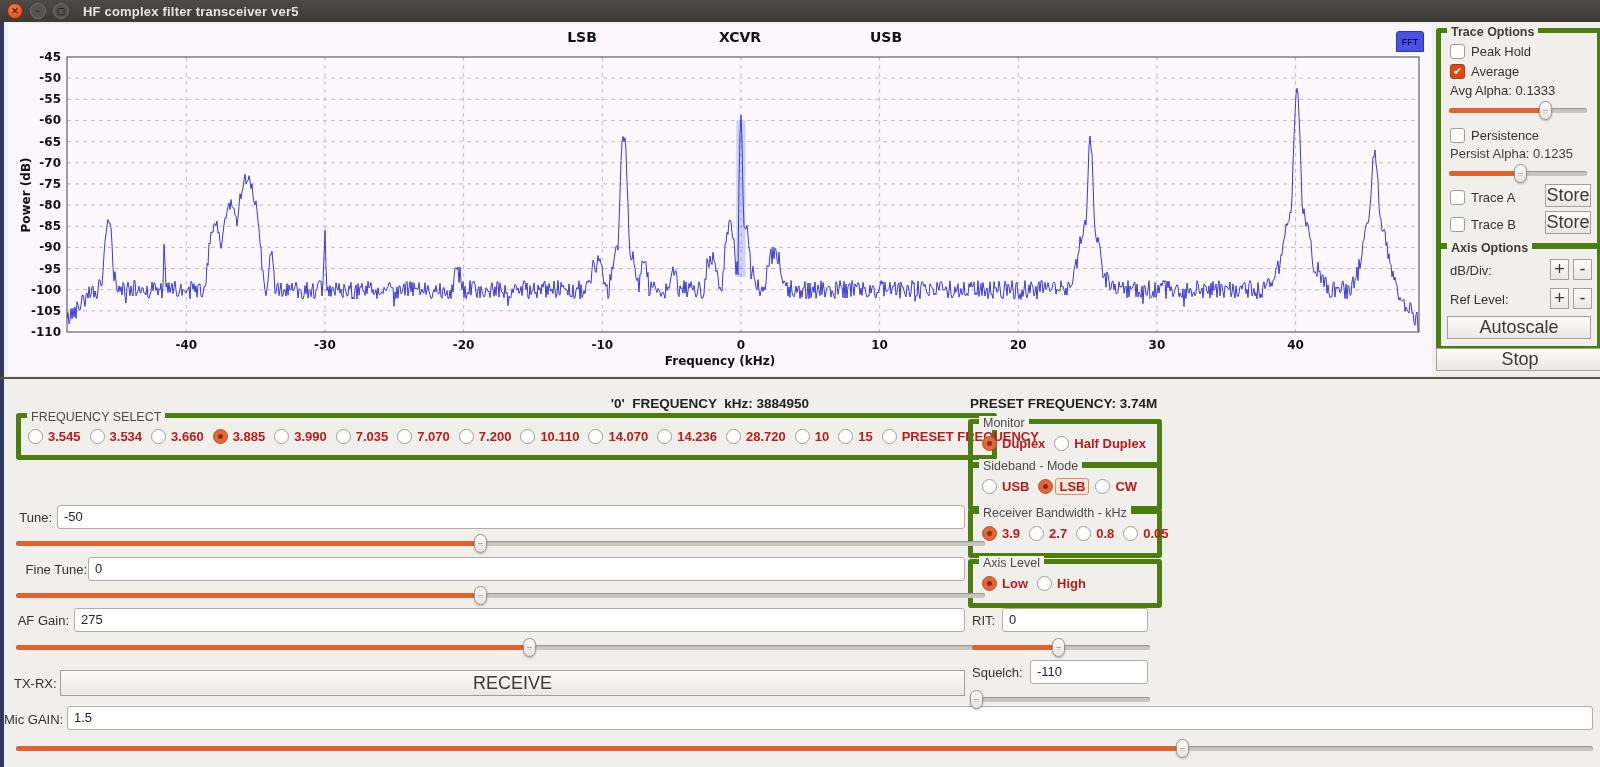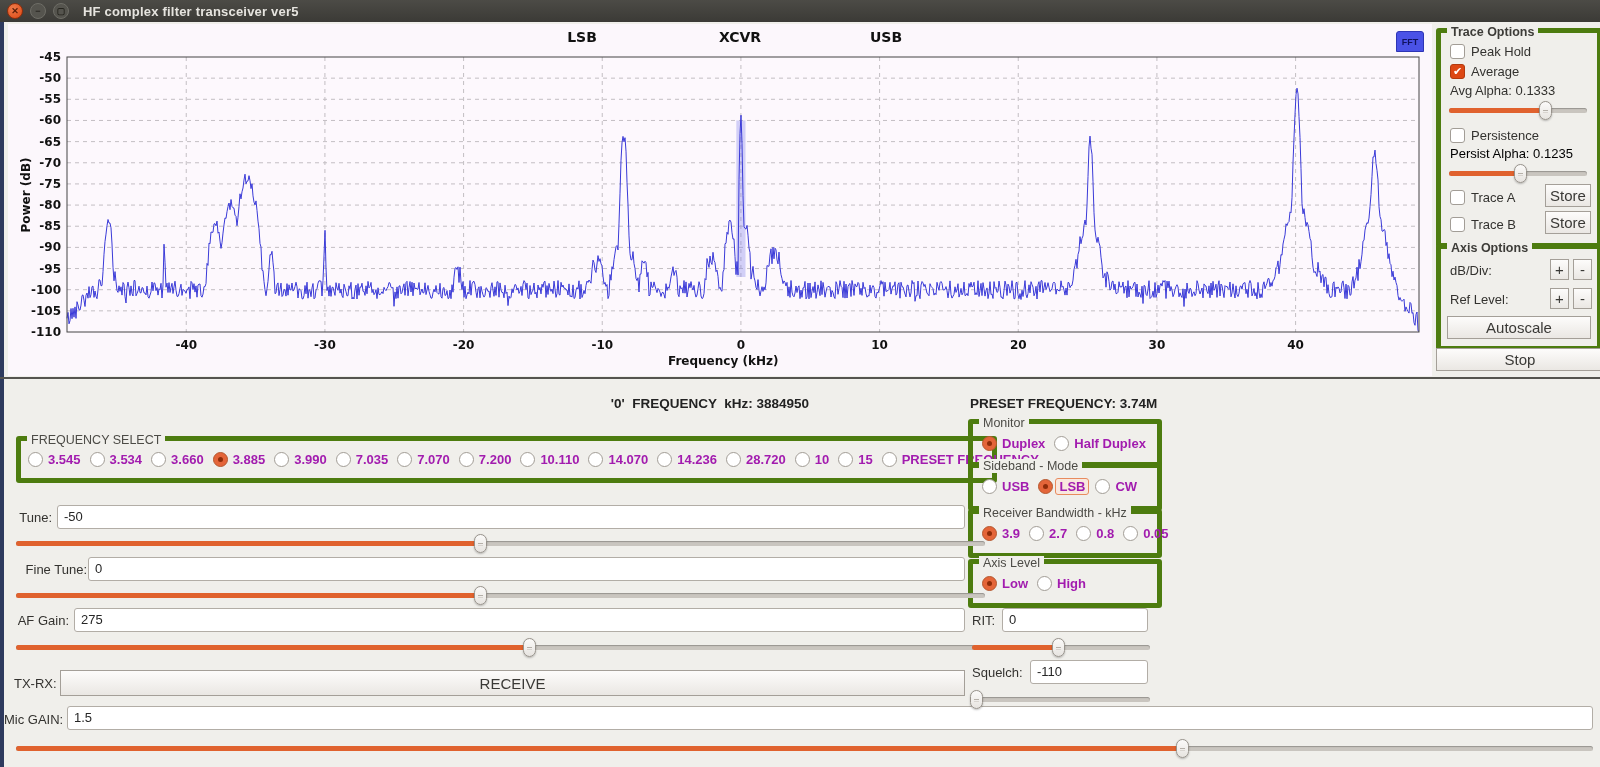--- a/index.html
+++ b/index.html
@@ -20,57 +20,57 @@
   
   .plotwidget{position:absolute;left:8px;top:24px;width:1424px;height:352px;background:#fcf7fc;}
   .plot-toplabel{position:absolute;top:5px;width:80px;text-align:center;font-weight:bold;
     font-size:14px;color:#111;font-family:"DejaVu Sans",sans-serif;}
   .ffttab{position:absolute;top:7px;left:1388px;width:26px;height:19px;background:#4a52e6;
     border:1px solid #2e35b5;border-radius:3px 3px 0 0;color:#10125e;font-weight:bold;
     font-size:9px;display:flex;align-items:center;justify-content:center;}
   .axislabel{position:absolute;font-family:"DejaVu Sans",sans-serif;font-weight:bold;
     font-size:12px;color:#111;}
   .ylab{left:-62px;top:164px;transform:rotate(-90deg);width:160px;text-align:center;}
-  .xlab{left:660px;top:330px;width:200px;}
+  .xlab{left:612px;top:330px;width:200px;text-align:center;}
   .divider{position:absolute;left:0;top:377px;width:1600px;height:2px;background:#55544f;}
   
   .group{position:absolute;border:5px solid #4d7c0f;border-radius:3px;}
   .gtitle{position:absolute;top:-8px;left:6px;background:#f0efeb;padding:0 4px;
     font-size:12.5px;color:#4c4b46;white-space:nowrap;}
   .gtitle.bold{font-weight:bold;color:#3d3c38;}
   .cbrow{position:absolute;left:9px;display:flex;align-items:center;gap:6px;height:16px;}
   .cb{position:relative;width:15px;height:15px;box-sizing:border-box;border-radius:3px;
     background:#fff;border:1px solid #a29d96;flex:0 0 auto;}
   .cb.on{background:#dd4814;border-color:#b23a0e;}
   .cb.on::after{content:"✔";position:absolute;left:2px;top:0px;color:#fff;font-size:11px;line-height:13px;}
   .cblabel{font-size:13px;color:#33322f;white-space:nowrap;}
   .ptext{position:absolute;left:9px;font-size:13px;color:#33322f;white-space:nowrap;}
-  .ptext.dim{color:#000000;}
+  .ptext.dim{color:#404040;}
   .btn{position:absolute;box-sizing:border-box;background:linear-gradient(180deg,#fdfcfb,#eae7e3);
-    border:1px solid #a49f98;border-radius:0;color:#3a3936;font-size:15px;
+    border:1px solid #a49f98;border-radius:0;color:#3a3936;font-size:18px;
     display:flex;align-items:center;justify-content:center;}
   
   .slider{position:absolute;height:19px;}
   .sl-track{position:absolute;left:0;right:0;top:7px;height:5px;background:#c9c5bf;
     border-radius:3px;box-shadow:inset 0 1px 1px rgba(0,0,0,.25);}
   .sl-fill{position:absolute;left:0;top:7px;height:5px;background:#e0622e;border-radius:3px;}
   .sl-handle{position:absolute;top:0;width:13px;height:19px;box-sizing:border-box;border-radius:7px;
     background:linear-gradient(180deg,#fbfaf9,#e7e4e0);border:1px solid #97928b;
     box-shadow:0 1px 2px rgba(0,0,0,.25);}
   .sl-handle::after{content:"";position:absolute;left:3px;right:3px;top:8px;height:1px;
     background:#b5b0a9;box-shadow:0 2px 0 #d8d4cf;}
   
   .radiorow{position:absolute;display:flex;align-items:center;white-space:nowrap;}
   .ritem{display:flex;align-items:center;margin-right:9px;}
   .rb{position:relative;width:15px;height:15px;box-sizing:border-box;border-radius:50%;
     background:#fff;border:1px solid #a29d96;flex:0 0 auto;margin-right:5px;}
   .rb.sel{background:#e46539;border-color:#b5582f;}
   .rb.sel::after{content:"";position:absolute;left:4px;top:4px;width:5px;height:5px;
     border-radius:50%;background:#8e2c09;}
-  .rlabel{font-size:13px;font-weight:600;color:#a21caf;}
+  .rlabel{font-size:13px;font-weight:600;color:#b91c1c;}
   .rlabel.hl{border:1px solid #e88b5e;border-radius:3px;background:#f9e8de;padding:0 3px;margin:-1px -3px;}
   
   .flabel{position:absolute;font-size:13px;color:#33322f;white-space:nowrap;}
   .flabel.r{text-align:right;}
   .field{position:absolute;box-sizing:border-box;background:#fff;border:1px solid #b2ada6;
     border-radius:3px;font-size:13px;color:#262626;padding:3px 6px;height:24px;}
   .statusline{position:absolute;font-size:13.5px;font-weight:600;color:#222;white-space:pre;}
 </style>
 </head>
 <body>
@@ -193,21 +193,21 @@
   <div class="ptext" style="top:43px">Ref Level:</div>
   <div class="btn" style="right:28px;top:39px;width:19px;height:21px">+</div>
   <div class="btn" style="right:5px;top:39px;width:19px;height:21px">-</div>
   <div class="btn" style="left:6px;right:6px;top:67px;height:23px">Autoscale</div>
 </div>
 <div class="btn" style="left:1436px;top:348px;width:168px;height:23px">Stop</div>
 
 <div class="statusline" style="left:560px;top:396px;width:300px;text-align:center">'0'  FREQUENCY  kHz: 3884950</div>
 <div class="statusline" style="left:970px;top:396px">PRESET FREQUENCY: 3.74M</div>
 
-<div class="group" style="left:16px;top:436px;width:971px;height:37px">
+<div class="group" style="left:16px;top:413px;width:971px;height:37px">
   <span class="gtitle">FREQUENCY SELECT</span>
   <div class="radiorow" style="left:7px;top:11px">
       <span class="ritem">
         <span class="rb"></span>
         <span class="rlabel">3.545</span>
       </span>
       <span class="ritem">
         <span class="rb"></span>
         <span class="rlabel">3.534</span>
       </span>

